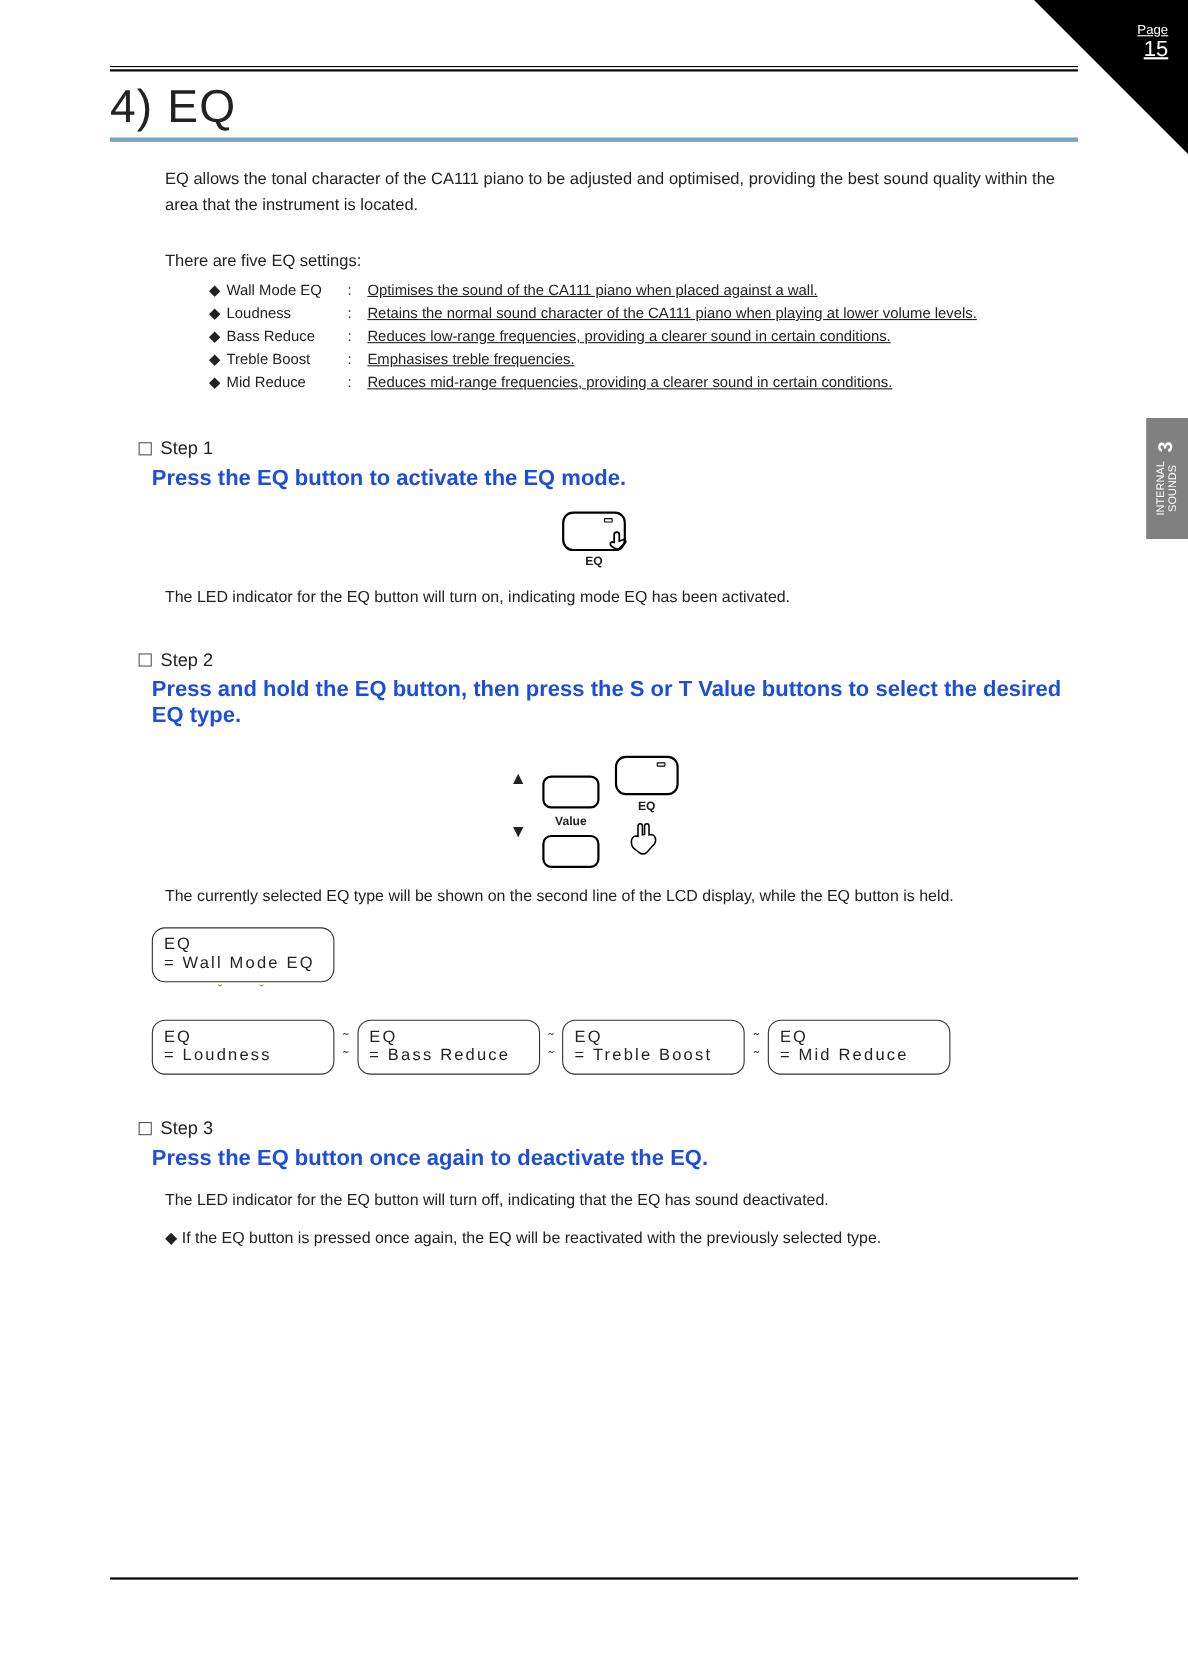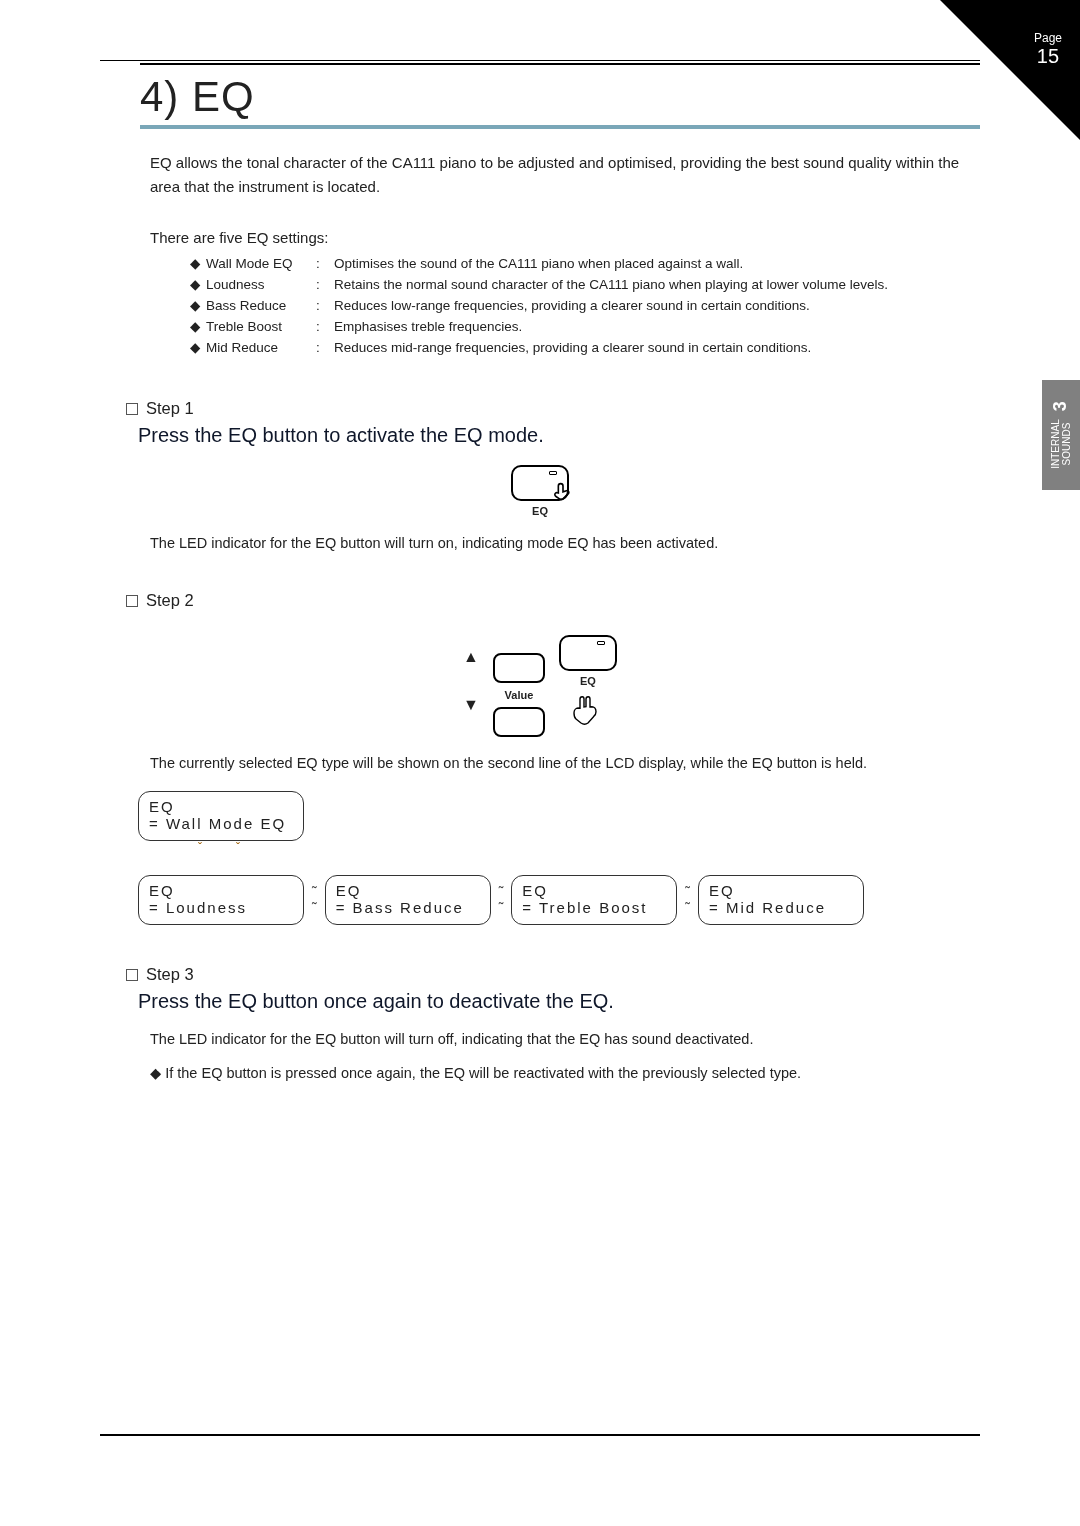--- a/index.html
+++ b/index.html
@@ -1,39 +1,39 @@
 <!DOCTYPE html>
 <html><head>
 <meta charset="utf-8">
 <style>
   * { box-sizing: border-box; margin: 0; padding: 0; }
   html, body { width: 1080px; height: 1526px; background: #fff; font-family: Arial, Helvetica, sans-serif; color: #222; }
   .page { position: relative; width: 1080px; height: 1526px; padding: 60px 100px 60px 100px; }
   .page-corner { position: absolute; top: 0; right: 0; width: 140px; height: 140px; }
   .page-corner svg { width: 140px; height: 140px; display: block; }
-  .page-corner-text { position: absolute; top: 31px; right: 18px; color: #fff; font-size: 12px; text-align: center; }
+  .page-corner-text { position: absolute; top: 20px; right: 18px; color: #fff; font-size: 12px; text-align: right; text-decoration: underline; }
   .page-corner-text .pn { font-size: 20px; font-weight: 400; }
   .side-tab { position: absolute; top: 380px; right: 0; width: 38px; height: 110px; background: #808080; color: #fff; display: flex; align-items: center; justify-content: center; }
   .side-tab-inner { transform: rotate(-90deg); white-space: nowrap; font-size: 10px; line-height: 1.1; text-align: center; display:flex; align-items:center; gap:8px; }
   .side-tab-inner .big { font-size: 18px; font-weight: 700; }
   .rule-thin { height: 1px; background: #000; margin-bottom: 2px; }
-  .header-block { border-top: 2px solid #000; border-bottom: 4px solid #7aa7b8; padding: 2px 0 0 0; margin-left: 40px; }
+  .header-block { border-top: 2px solid #000; border-bottom: 4px solid #7aa7b8; padding: 2px 0 0 0; }
   .header-title { font-size: 42px; font-weight: 400; letter-spacing: 1px; padding: 6px 0 4px 0; }
   .intro { font-size: 15px; line-height: 1.6; margin: 22px 0 0 50px; }
   .subhead { font-size: 15px; margin: 30px 0 8px 50px; }
   .bullets { margin-left: 90px; font-size: 13.5px; line-height: 1.55; }
   .bullet-row { display: flex; }
   .bullet-row .dia { width: 16px; }
   .bullet-row .name { width: 110px; }
   .bullet-row .colon { width: 18px; }
-  .bullet-row .desc { flex: 1; }
+  .bullet-row .desc { flex: 1; text-decoration: underline; }
   .step-row { margin-top: 40px; }
   .step-label { font-size: 16.5px; font-weight: 400; display: flex; align-items: baseline; gap: 8px; margin-left: 26px; }
   .step-label .box { display:inline-block; width:12px; height:12px; border:1px solid #555; position:relative; top:1px; }
-  .step-instr { font-size: 20px; color: #0f172a; margin: 6px 0 0 38px; font-weight: 400; }
+  .step-instr { font-size: 20px; color: #1d4ed8; margin: 6px 0 0 38px; font-weight: 700; }
   .note { font-size: 14.5px; margin: 18px 0 0 50px; }
   .diagram-center { display:flex; justify-content:center; margin: 18px 0 8px 0; }
   .btn-ill { display:inline-flex; flex-direction:column; align-items:center; gap:4px; }
   .button-shape { width:58px; height:36px; border:2px solid #000; border-radius:10px; position:relative; background:#fff; }
   .button-shape.small { width:52px; height:30px; border-radius:8px; }
   .button-shape .led { position:absolute; top:4px; right:10px; width:8px; height:4px; border:1px solid #000; border-radius:1px; background:#fff; }
   .btn-label { font-size:11px; font-weight:700; }
   .step2-diagram { display:flex; align-items:center; justify-content:center; gap:14px; margin: 16px 0 4px 0; }
   .arrows-col { display:flex; flex-direction:column; align-items:center; gap:30px; font-size:16px; }
   .value-col { display:flex; flex-direction:column; align-items:center; gap:6px;margin-top:27px; }
@@ -133,20 +133,21 @@
       </div>
     </div>
     <p class="note">The LED indicator for the EQ button will turn on, indicating mode EQ has been activated.</p>
   </div>
 
   <div class="step-row">
     <div class="step-label">
       <span class="box"></span>
       <span>Step 2</span>
     </div>
+    <div class="step-instr">Press and hold the EQ button, then press the  S or  T Value buttons to select the desired EQ type.</div>
 
     <div class="step2-diagram">
       <div class="arrows-col">
         <span>▲</span>
         <span>▼</span>
       </div>
       <div class="value-col">
         <div class="button-shape small"></div>
         <div class="btn-label">Value</div>
         <div class="button-shape small"></div>

